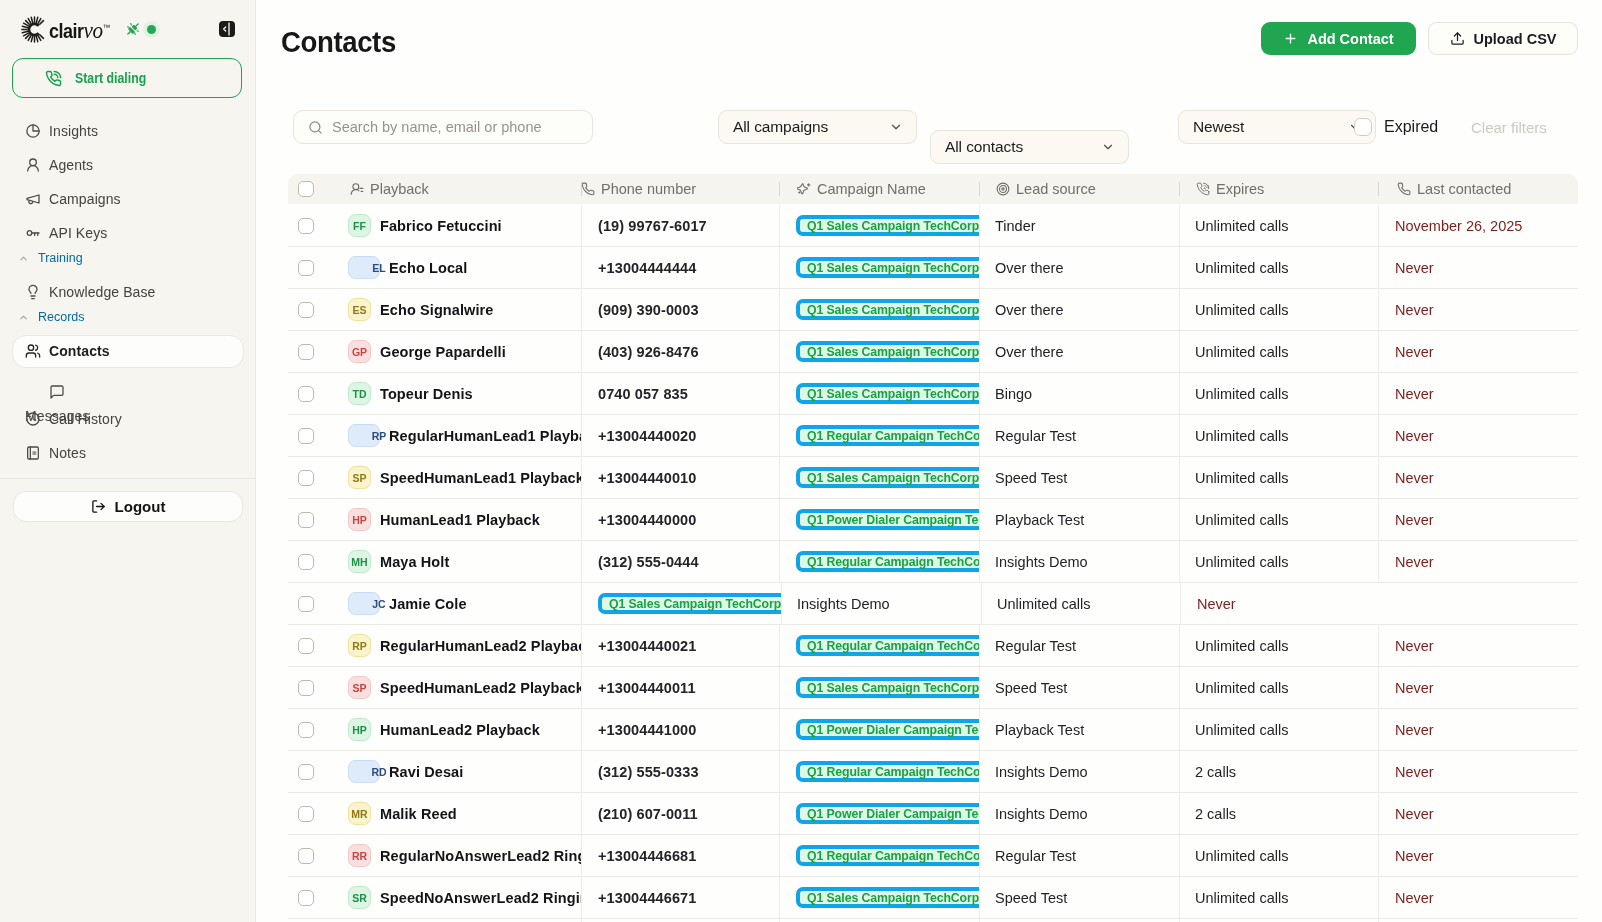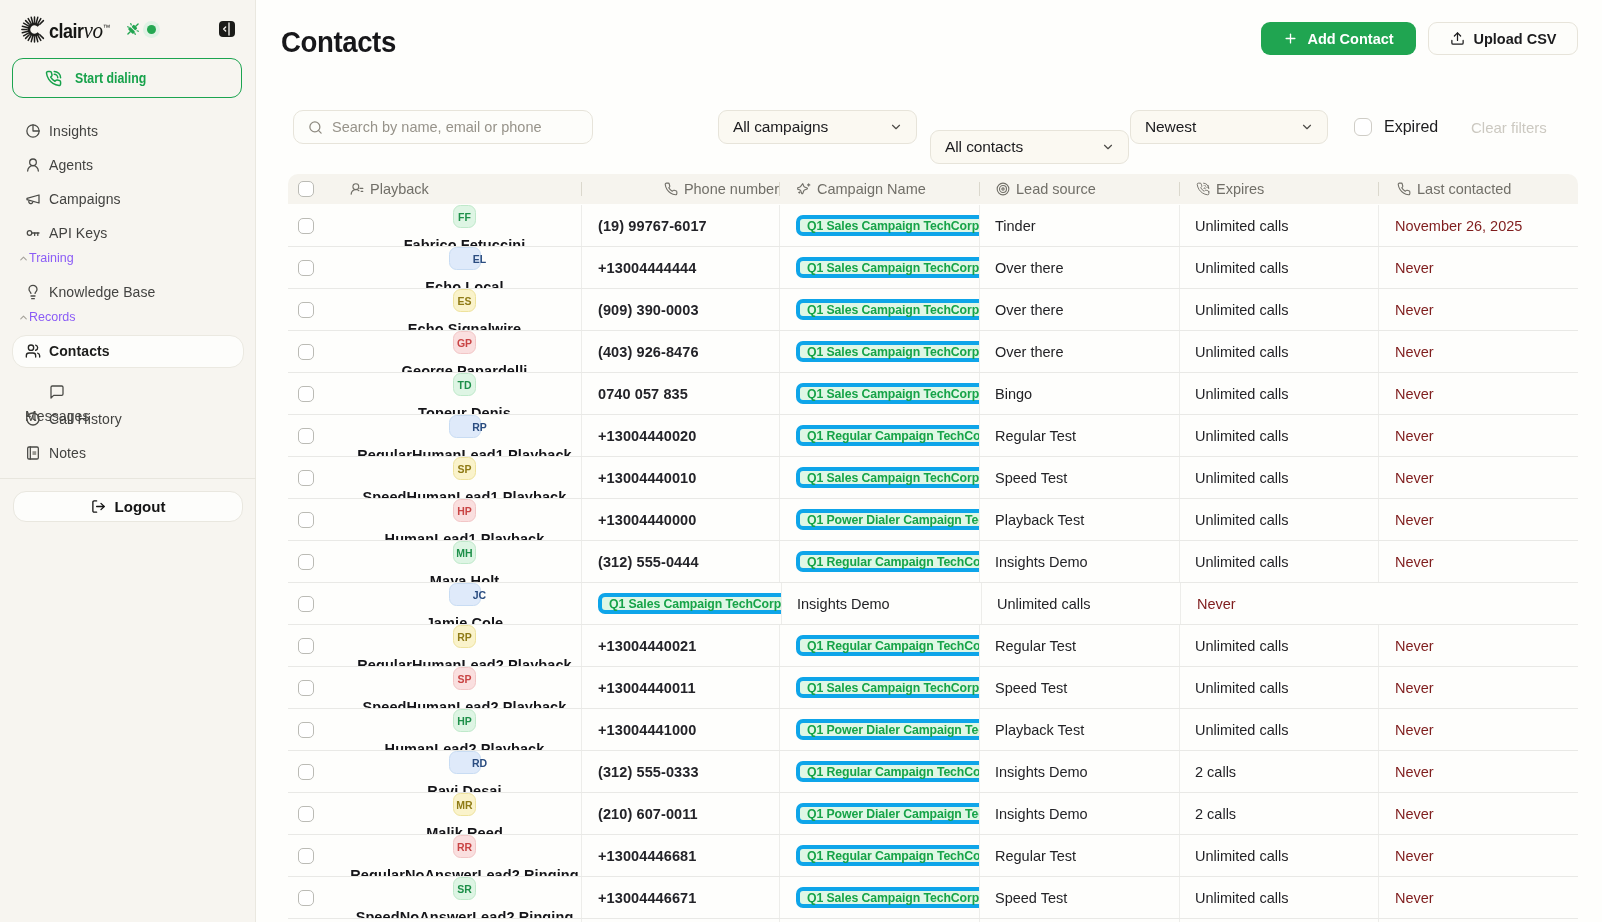--- a/index.html
+++ b/index.html
@@ -2,48 +2,48 @@
 <html><head><meta charset="utf-8"><style>
 *{margin:0;padding:0;box-sizing:border-box;}
 html,body{width:1602px;height:922px;overflow:hidden;background:#fefefc;
   font-family:"Liberation Sans",sans-serif;-webkit-font-smoothing:antialiased;}
 .abs{position:absolute;}
 svg{display:block;}
 
 #side{position:absolute;left:0;top:0;width:256px;height:922px;background:#f7f5f0;border-right:1px solid #eae8e0;}
 .navitem{position:absolute;left:25px;display:flex;align-items:center;gap:8px;color:#434341;font-size:14px;font-weight:500;letter-spacing:.1px;}
 .navitem svg{flex:0 0 auto;}
-.sechead{position:absolute;left:18px;display:flex;align-items:center;gap:0;color:#8b5cf6;font-size:12.5px;font-weight:500;}
+.sechead{position:absolute;left:18px;display:flex;align-items:center;gap:9px;color:#0369a1;font-size:12.5px;font-weight:500;}
 #active-pill{position:absolute;left:12px;top:335px;width:232px;height:33px;background:#fdfdfb;border:1px solid #ebe9e1;border-radius:14px;}
 
 h1{position:absolute;left:281px;top:26px;font-size:29px;font-weight:700;color:#17171a;letter-spacing:-.4px;transform:scaleX(.95);transform-origin:left top;}
 .btn{position:absolute;top:22px;height:33px;border-radius:9px;display:flex;align-items:center;justify-content:center;gap:9px;font-size:14.5px;font-weight:600;}
 #btn-add{left:1261px;width:155px;background:#20a551;color:#fff;}
 #btn-csv{left:1428px;width:150px;background:#fdfdfa;color:#1c1c1e;border:1px solid #e7e4da;}
 
 .field{position:absolute;top:110px;height:34px;border-radius:9px;display:flex;align-items:center;}
 #search{left:293px;width:300px;background:#fdfdfa;border:1px solid #e7e4da;border-radius:10px;padding-left:14px;gap:9px;color:#97938a;font-size:14.5px;}
 .dd{background:#fbf9f2;border:1px solid #e7e4da;justify-content:space-between;padding:0 13px 0 14px;color:#1b1b1e;font-size:15.5px;font-weight:500;letter-spacing:-.1px;}
 #dd1{left:718px;width:199px;}
 #dd2{left:930px;width:199px;margin-top:20px;}
-#dd3{left:1130px;width:198px;}
+#dd3{left:1178px;width:198px;}
 #expired{left:1354px;gap:12px;color:#1b1b1d;font-size:16px;font-weight:500;}
 #clearf{left:1471px;color:#ccc9c1;font-size:15px;font-weight:500;}
 .cb{width:17px;height:17px;border:1.5px solid #bbbbb5;border-radius:5px;background:#fff;}
 
 #tbl{position:absolute;left:288px;top:174px;width:1290px;}
 #thead{display:flex;height:30px;background:#f6f4ee;border-radius:10px 10px 0 0;align-items:center;color:#716f68;font-size:14.5px;}
 .hc{display:flex;align-items:center;gap:6px;height:100%;position:relative;}
 .hc .tick{position:absolute;left:0;top:8px;bottom:8px;width:1px;background:#dbd8cd;}
 .row{display:flex;height:42px;border-bottom:1px solid #e9e9e6;align-items:center;}
 #thead + .row{margin-top:1px;}
 .cell{height:100%;display:flex;align-items:center;overflow:hidden;position:relative;flex:0 0 auto;}
 .cell.sep{border-left:1px solid #ededea;}
 .c0{width:52px;justify-content:flex-start;padding-left:10px;}
-.c1{width:241px;gap:9px;padding-left:8px;flex-direction:column;}
+.c1{width:241px;gap:9px;padding-left:8px;}
 .c2{width:198px;padding-left:16px;font-size:14.5px;font-weight:600;color:#232328;letter-spacing:.1px;}
 .c3{width:200px;padding-left:16px;}
 .c4{width:200px;padding-left:15px;font-size:14.5px;color:#232327;}
 .c5{width:199px;padding-left:15px;font-size:14.5px;color:#232327;}
 .c6{width:200px;padding-left:16px;font-size:14.5px;color:#7f1d1d;}
 .av{width:23px;height:23px;border-radius:7.5px;flex:0 0 auto;display:flex;align-items:center;justify-content:center;font-size:10.5px;font-weight:700;border:1px solid transparent;}
 .av.g{background:#def5e4;color:#1d8f49;border-color:#bfe9ca;}
 .av.b{background:#dfeafa;color:#2b4d80;border-color:#c8dcf3;padding-left:30px;}
 .av.y{background:#faf3cb;color:#8f7b16;border-color:#eee29c;}
 .av.r{background:#fadfdf;color:#c94444;border-color:#f2c6c6;}
@@ -256,21 +256,21 @@
       </div>
 <div class="hc" style="width:241px;padding-left:10px;">
         <svg width="14" height="14" viewBox="0 0 24 24" fill="none" stroke="#716f68" stroke-width="1.9" stroke-linecap="round" stroke-linejoin="round">
           <circle cx="10" cy="8" r="5"></circle>
           <path d="M2 21a8 8 0 0 1 13.3-6"></path>
           <path d="M17 11h5"></path>
           <path d="M19 16h3"></path>
         </svg>
         <span>Playback</span>
       </div>
-<div class="hc" style="width:198px;justify-content:flex-end;">
+<div class="hc" style="width:198px;">
         <div class="tick"></div>
         <svg width="14" height="14" viewBox="0 0 24 24" fill="none" stroke="#716f68" stroke-width="1.9" stroke-linecap="round" stroke-linejoin="round">
           <path d="M22 16.92v3a2 2 0 0 1-2.18 2 19.79 19.79 0 0 1-8.63-3.07 19.5 19.5 0 0 1-6-6 19.79 19.79 0 0 1-3.07-8.67A2 2 0 0 1 4.11 2h3a2 2 0 0 1 2 1.72c.127.96.361 1.903.7 2.81a2 2 0 0 1-.45 2.11L8.09 9.91a16 16 0 0 0 6 6l1.27-1.27a2 2 0 0 1 2.11-.45c.907.339 1.85.573 2.81.7A2 2 0 0 1 22 16.92z"></path>
         </svg>
         <span>Phone number</span>
       </div>
 <div class="hc" style="width:200px;padding-left:18px;">
         <div class="tick"></div>
         <svg width="14" height="14" viewBox="0 0 24 24" fill="none" stroke="#716f68" stroke-width="1.9" stroke-linecap="round" stroke-linejoin="round">
           <path d="M9.9 2.8l1.8 4.6a2 2 0 0 0 1.1 1.1l4.6 1.8a1 1 0 0 1 0 1.8l-4.6 1.8a2 2 0 0 0-1.1 1.1l-1.8 4.6a1 1 0 0 1-1.8 0l-1.8-4.6a2 2 0 0 0-1.1-1.1l-4.6-1.8a1 1 0 0 1 0-1.8l4.6-1.8a2 2 0 0 0 1.1-1.1zM20 3v4"></path>

